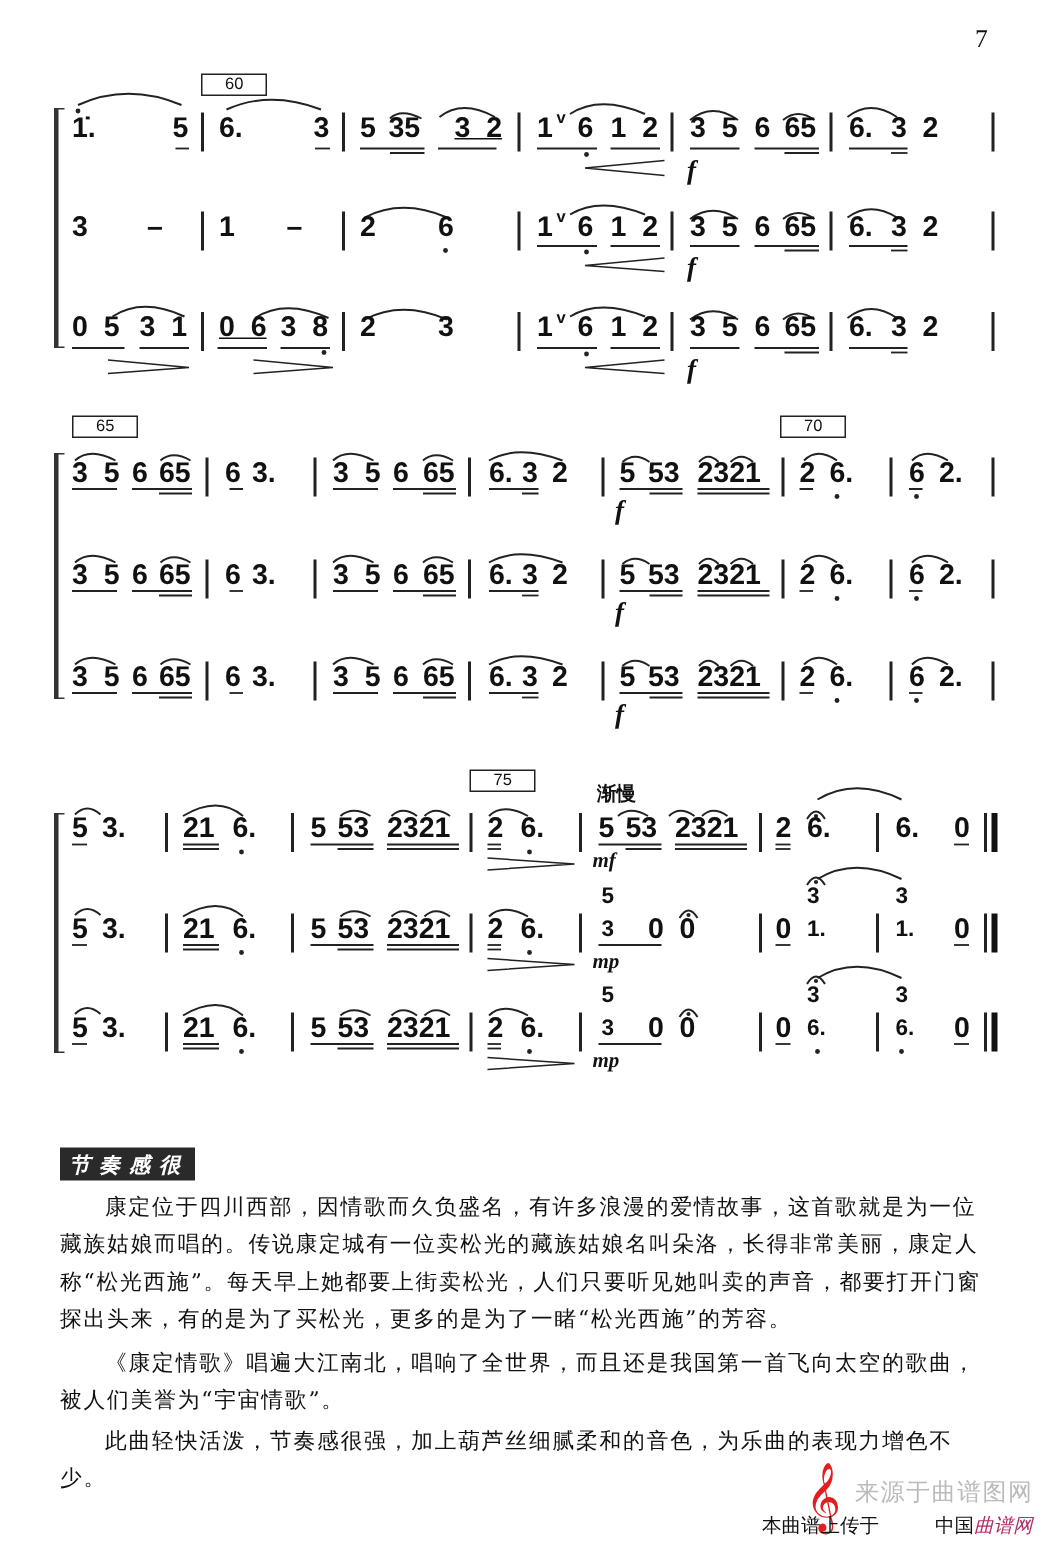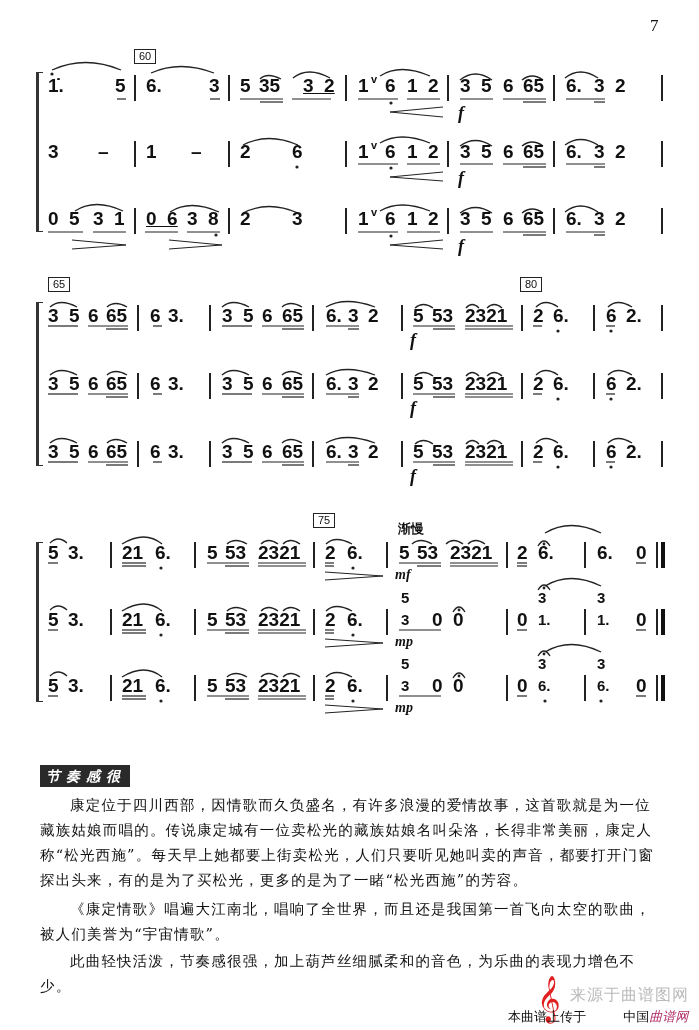--- a/index.html
+++ b/index.html
@@ -1,21 +1,21 @@
 <!DOCTYPE html>
 <html><head>
 <meta charset="utf-8">
 <style>
   html, body { margin: 0; padding: 0; background: #ffffff; }
   body { width: 699px; height: 1030px; position: relative; overflow: hidden;
          font-family: "Liberation Sans", sans-serif; color: #111; }
   .abs { position: absolute; }
   .page-num { position: absolute; top: 16px; left: 650px; font-family: "Liberation Serif", serif; font-size: 17px; }
   .rehearsal { position: absolute; font-family: "Liberation Sans", sans-serif; font-size: 11px;
-               border: 1px solid #222; padding: 0 4px; line-height: 13px; height: 13px; }
+               border: 1px solid #222; padding: 0 15px; line-height: 13px; height: 13px; }
   .brace { position: absolute; width: 4px; border-left: 3px solid #333; border-top: 1px solid #333; border-bottom: 1px solid #333; }
   .staff { position: absolute; left: 0; height: 30px; }
   .bar { position: absolute; width: 2px; height: 26px; background: #222; }
   .bar.thick { width: 4px; background: #111; }
   .m { position: absolute; font-weight: bold; font-size: 19px; white-space: pre; letter-spacing: 0px; line-height: 22px; }
   .dyn { position: absolute; font-family: "Liberation Serif", serif; font-style: italic; font-weight: bold; font-size: 18px; }
   .dyn.small { font-size: 14px; }
   .tempo { position: absolute; font-size: 13px; font-weight: bold; }
   .section-title { position: absolute; left: 40px; top: 765px; width: 90px; height: 22px; background: #2a2a2a;
                    color: #fff; font-size: 14px; font-weight: bold; font-style: italic; letter-spacing: 6px;
@@ -193,21 +193,21 @@
     <span class="m" style="left:594px;">3</span>
     <span class="m" style="left:615px;">2</span>
     <div class="bar" style="left:661px;"></div>
   </div>
   <span class="dyn" style="left:458px; top:236px;">f</span>
 </div>
 
 <div>
   <div class="brace" style="left:36px; top:302px; height:162px;"></div>
   <div class="rehearsal" style="left:48px; top:277px;">65</div>
-  <div class="rehearsal" style="left:520px; top:277px;">80</div>
+  <div class="rehearsal" style="left:520px; top:277px;">70</div>
 
   <svg class="abs" style="left:0;top:260px" width="699" height="230">
     <g fill="none" stroke="#222" stroke-width="1.3">
 
       <g>
         <path d="M50 47 Q 60 38 77 47"></path>
           <path d="M107 47 Q 115 40 127 47"></path>
         <path d="M222 47 Q 232 38 249 47"></path>
           <path d="M282 47 Q 290 40 302 47"></path>
         <path d="M326 47 Q 345 36 375 47"></path>

